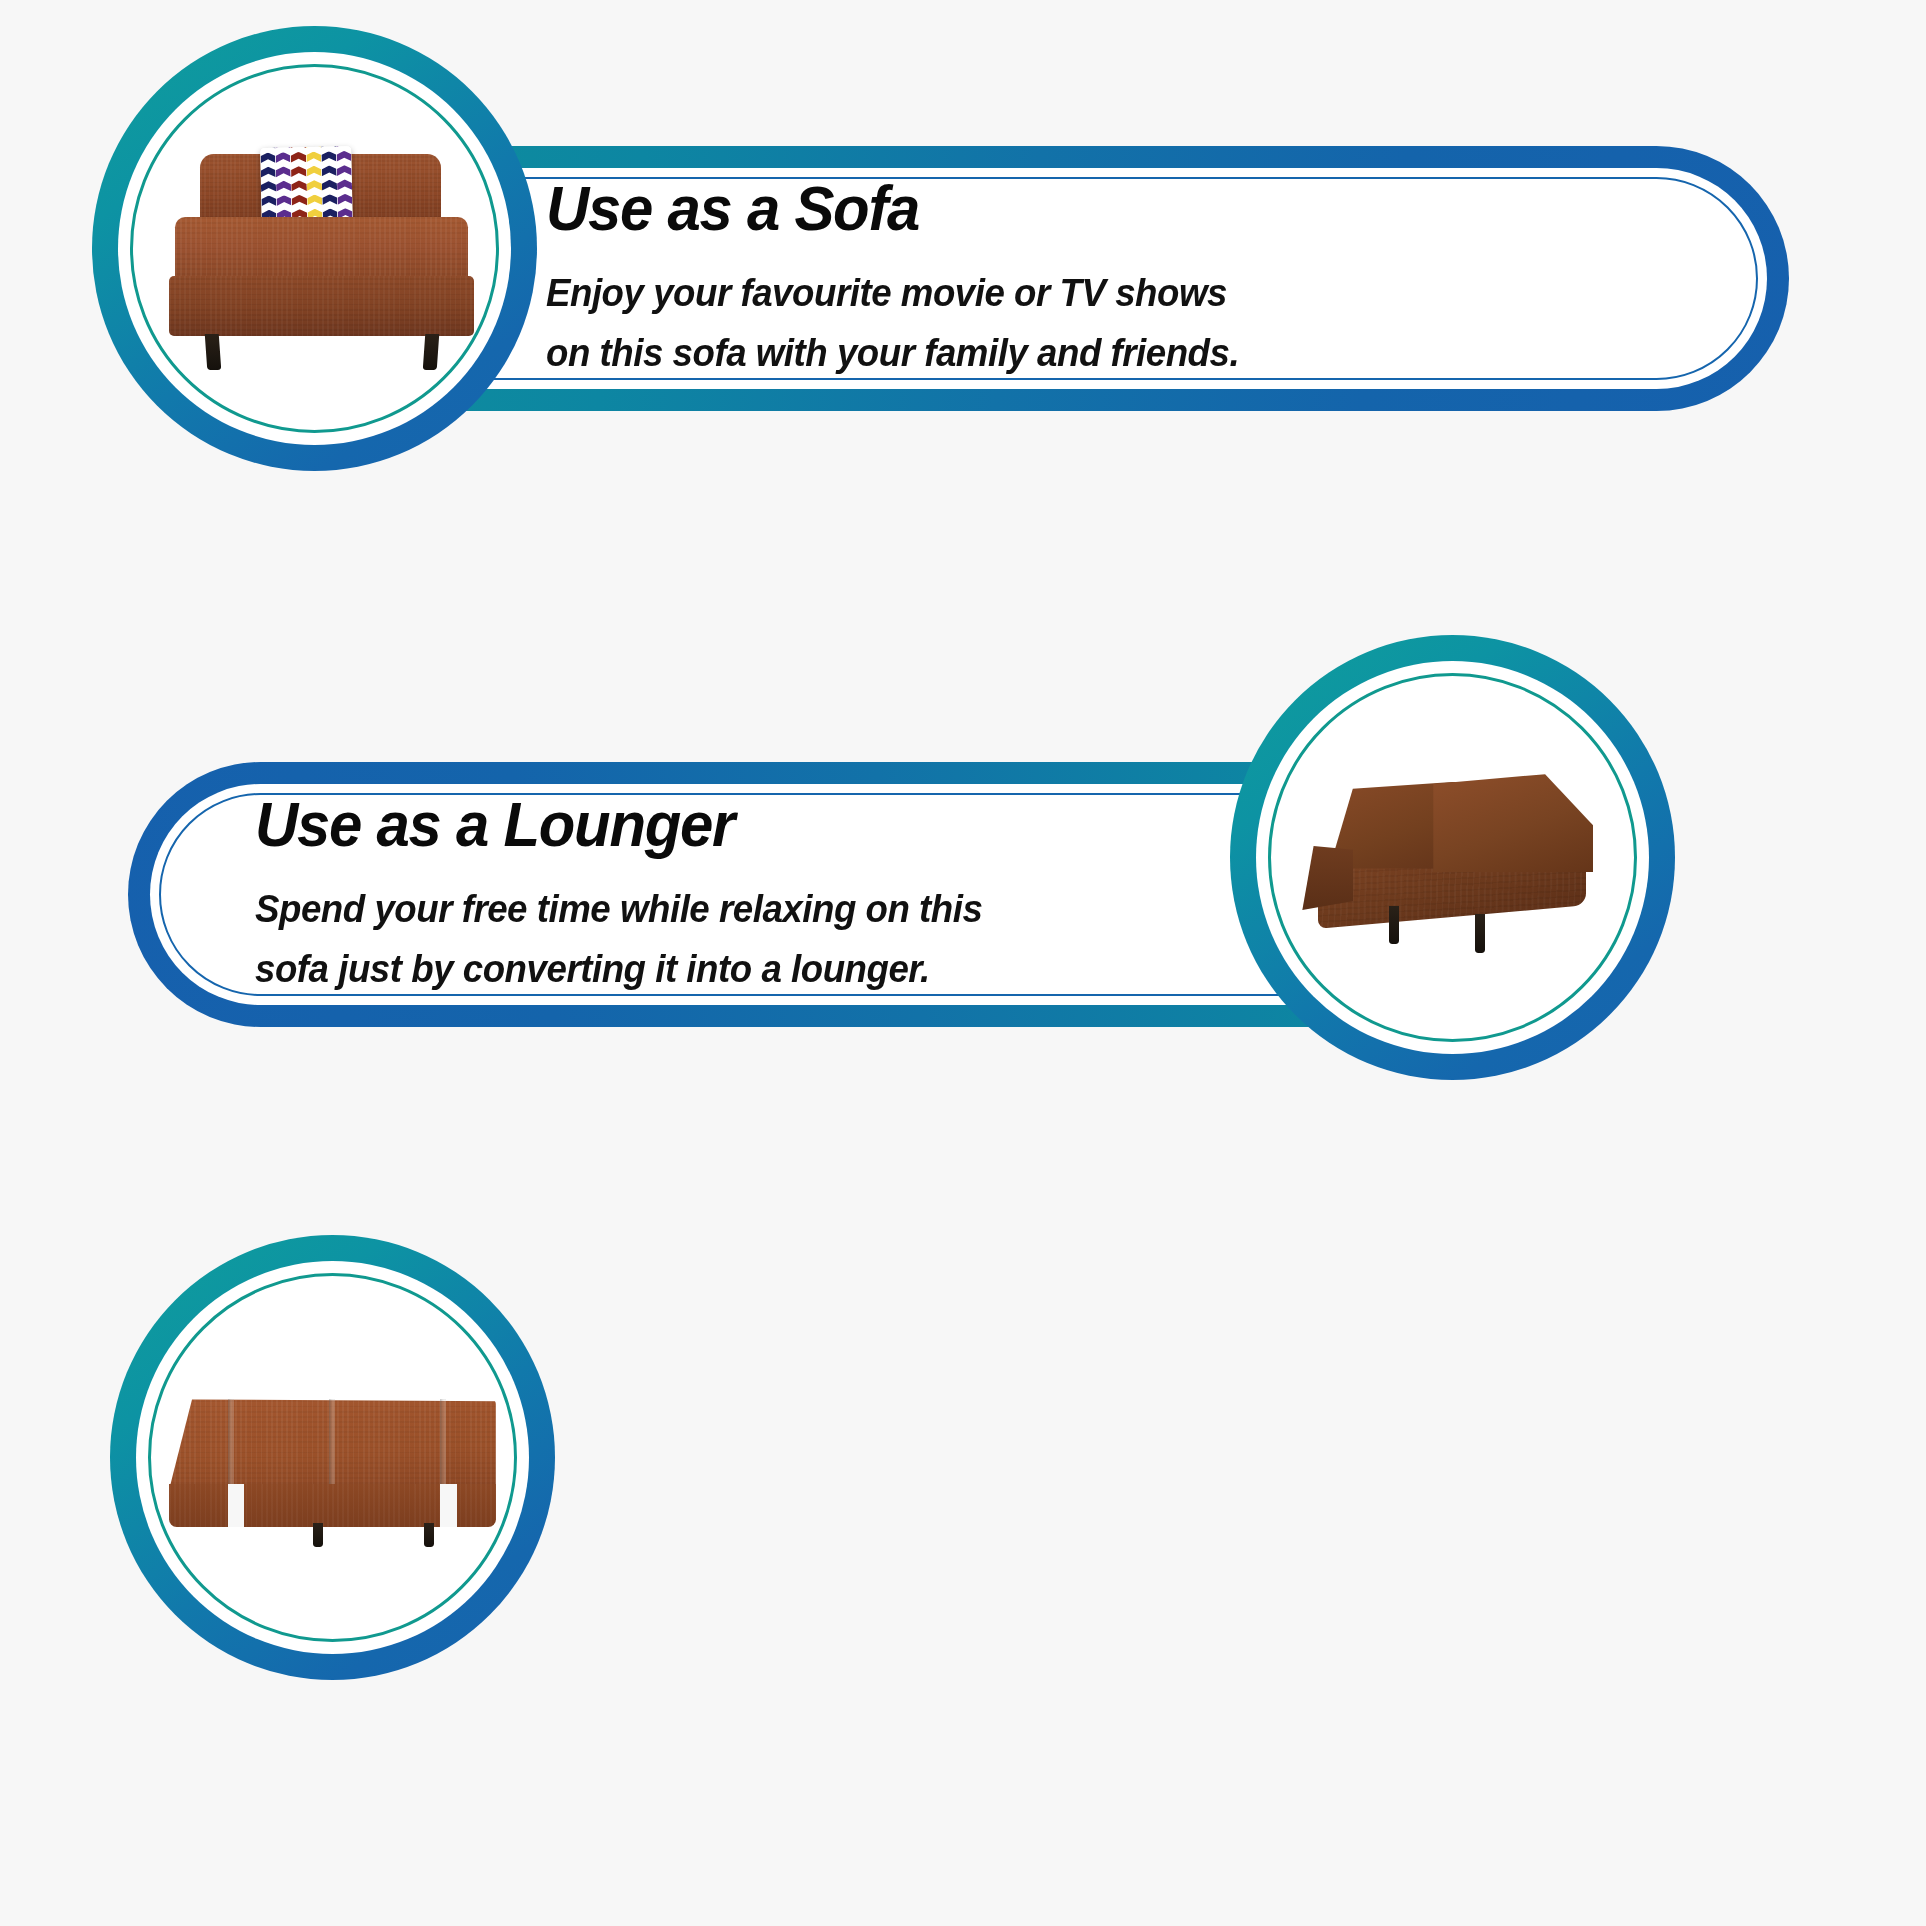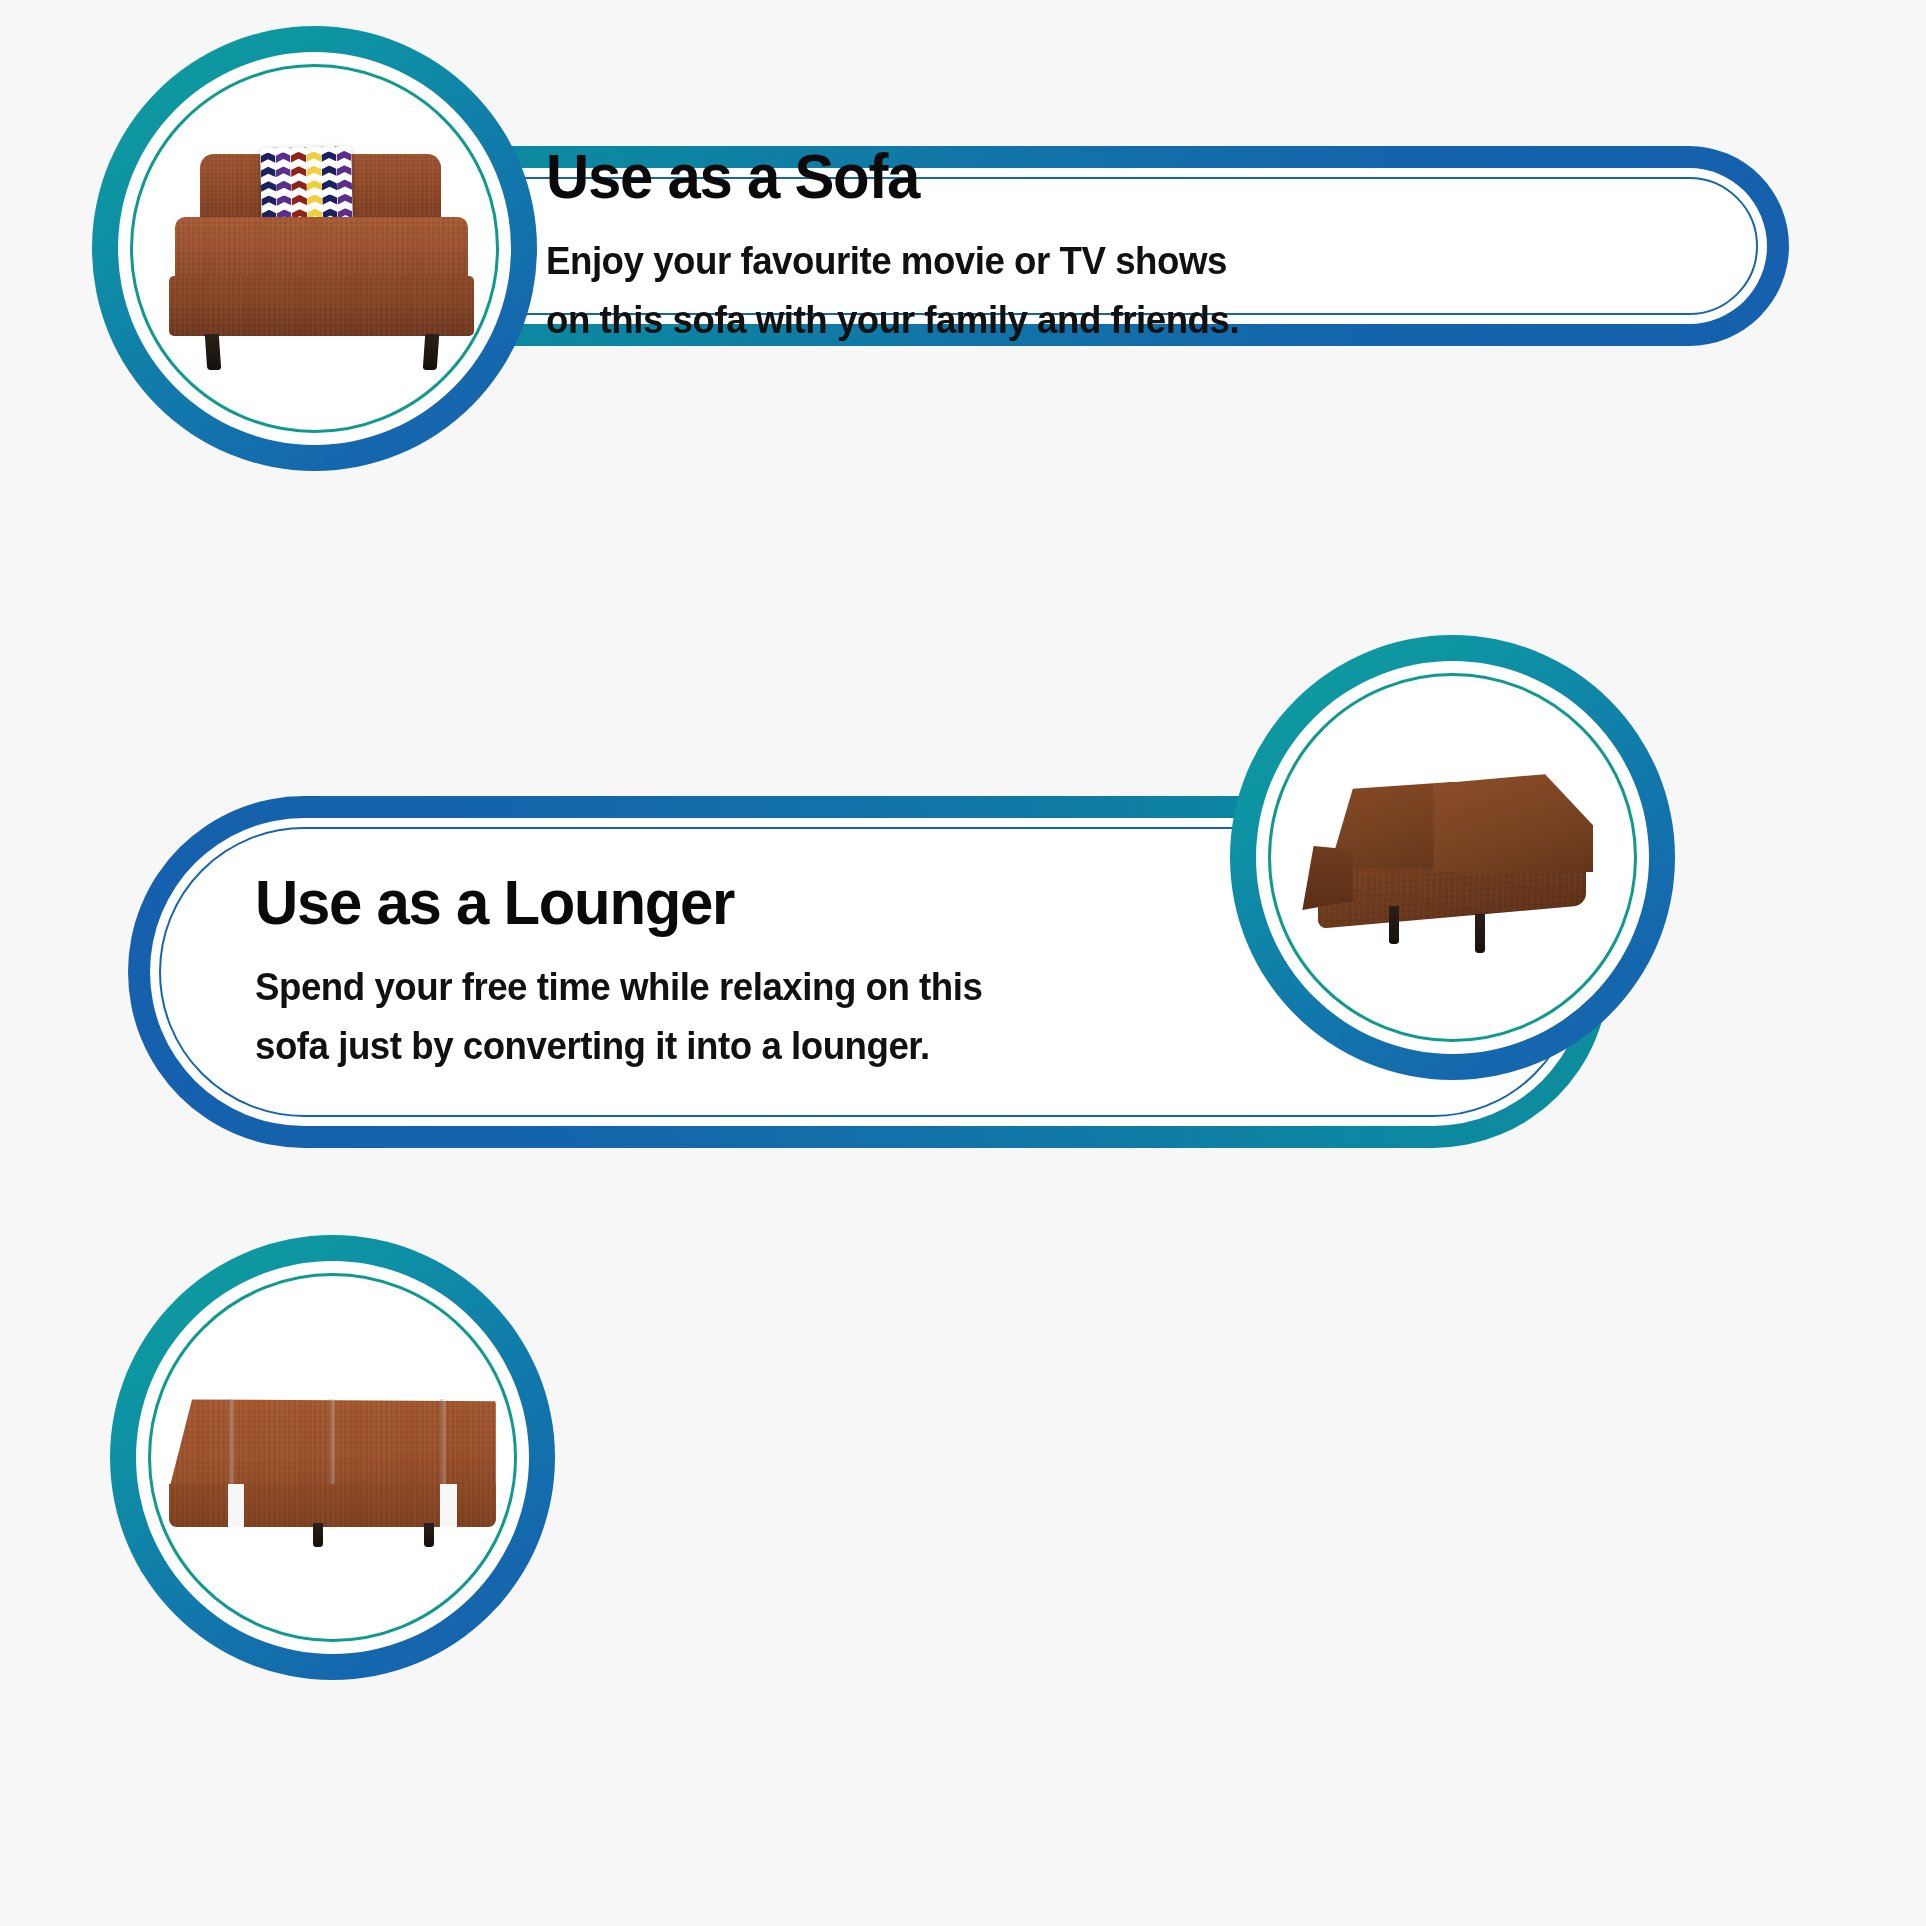--- a/index.html
+++ b/index.html
@@ -217,23 +217,23 @@
   }
   .mt-notch {
     position: absolute; top: 58%; width: 5%; height: 30%;
     background: #f7f7f7;
   }
   .mt-leg1 { left: 44%; top: 85%; width: 3%;  height: 17%; }
   .mt-leg2 { left: 78%; top: 85%; width: 3%;  height: 17%; }
 
   
   #sec1-circle { left: 92px;  top: 26px;   width: 445px; height: 445px; }
-  #sec1-pill   { left: 308px;  top: 146px;  width: 1481px; height: 200px; }
-
-  #sec2-pill   { left: 128px;  top: 796px;  width: 1481px; height: 352px; }
+  #sec1-pill   { left: 308px;  top: 146px;  width: 1481px; height: 265px; font-style: italic; }
+
+  #sec2-pill   { left: 128px;  top: 762px;  width: 1481px; height: 265px; font-style: italic; }
   #sec2-circle { left: 1230px; top: 635px;  width: 445px; height: 445px; }
 
   #sec3-circle { left: 110px;  top: 1235px; width: 445px; height: 445px; }
   #sec3-pill   { left: 317px;  top: 1359px; width: 1481px; height: 283px; }
 </style>
 </head>
 <body>
 
 <div class="canvas">
 

